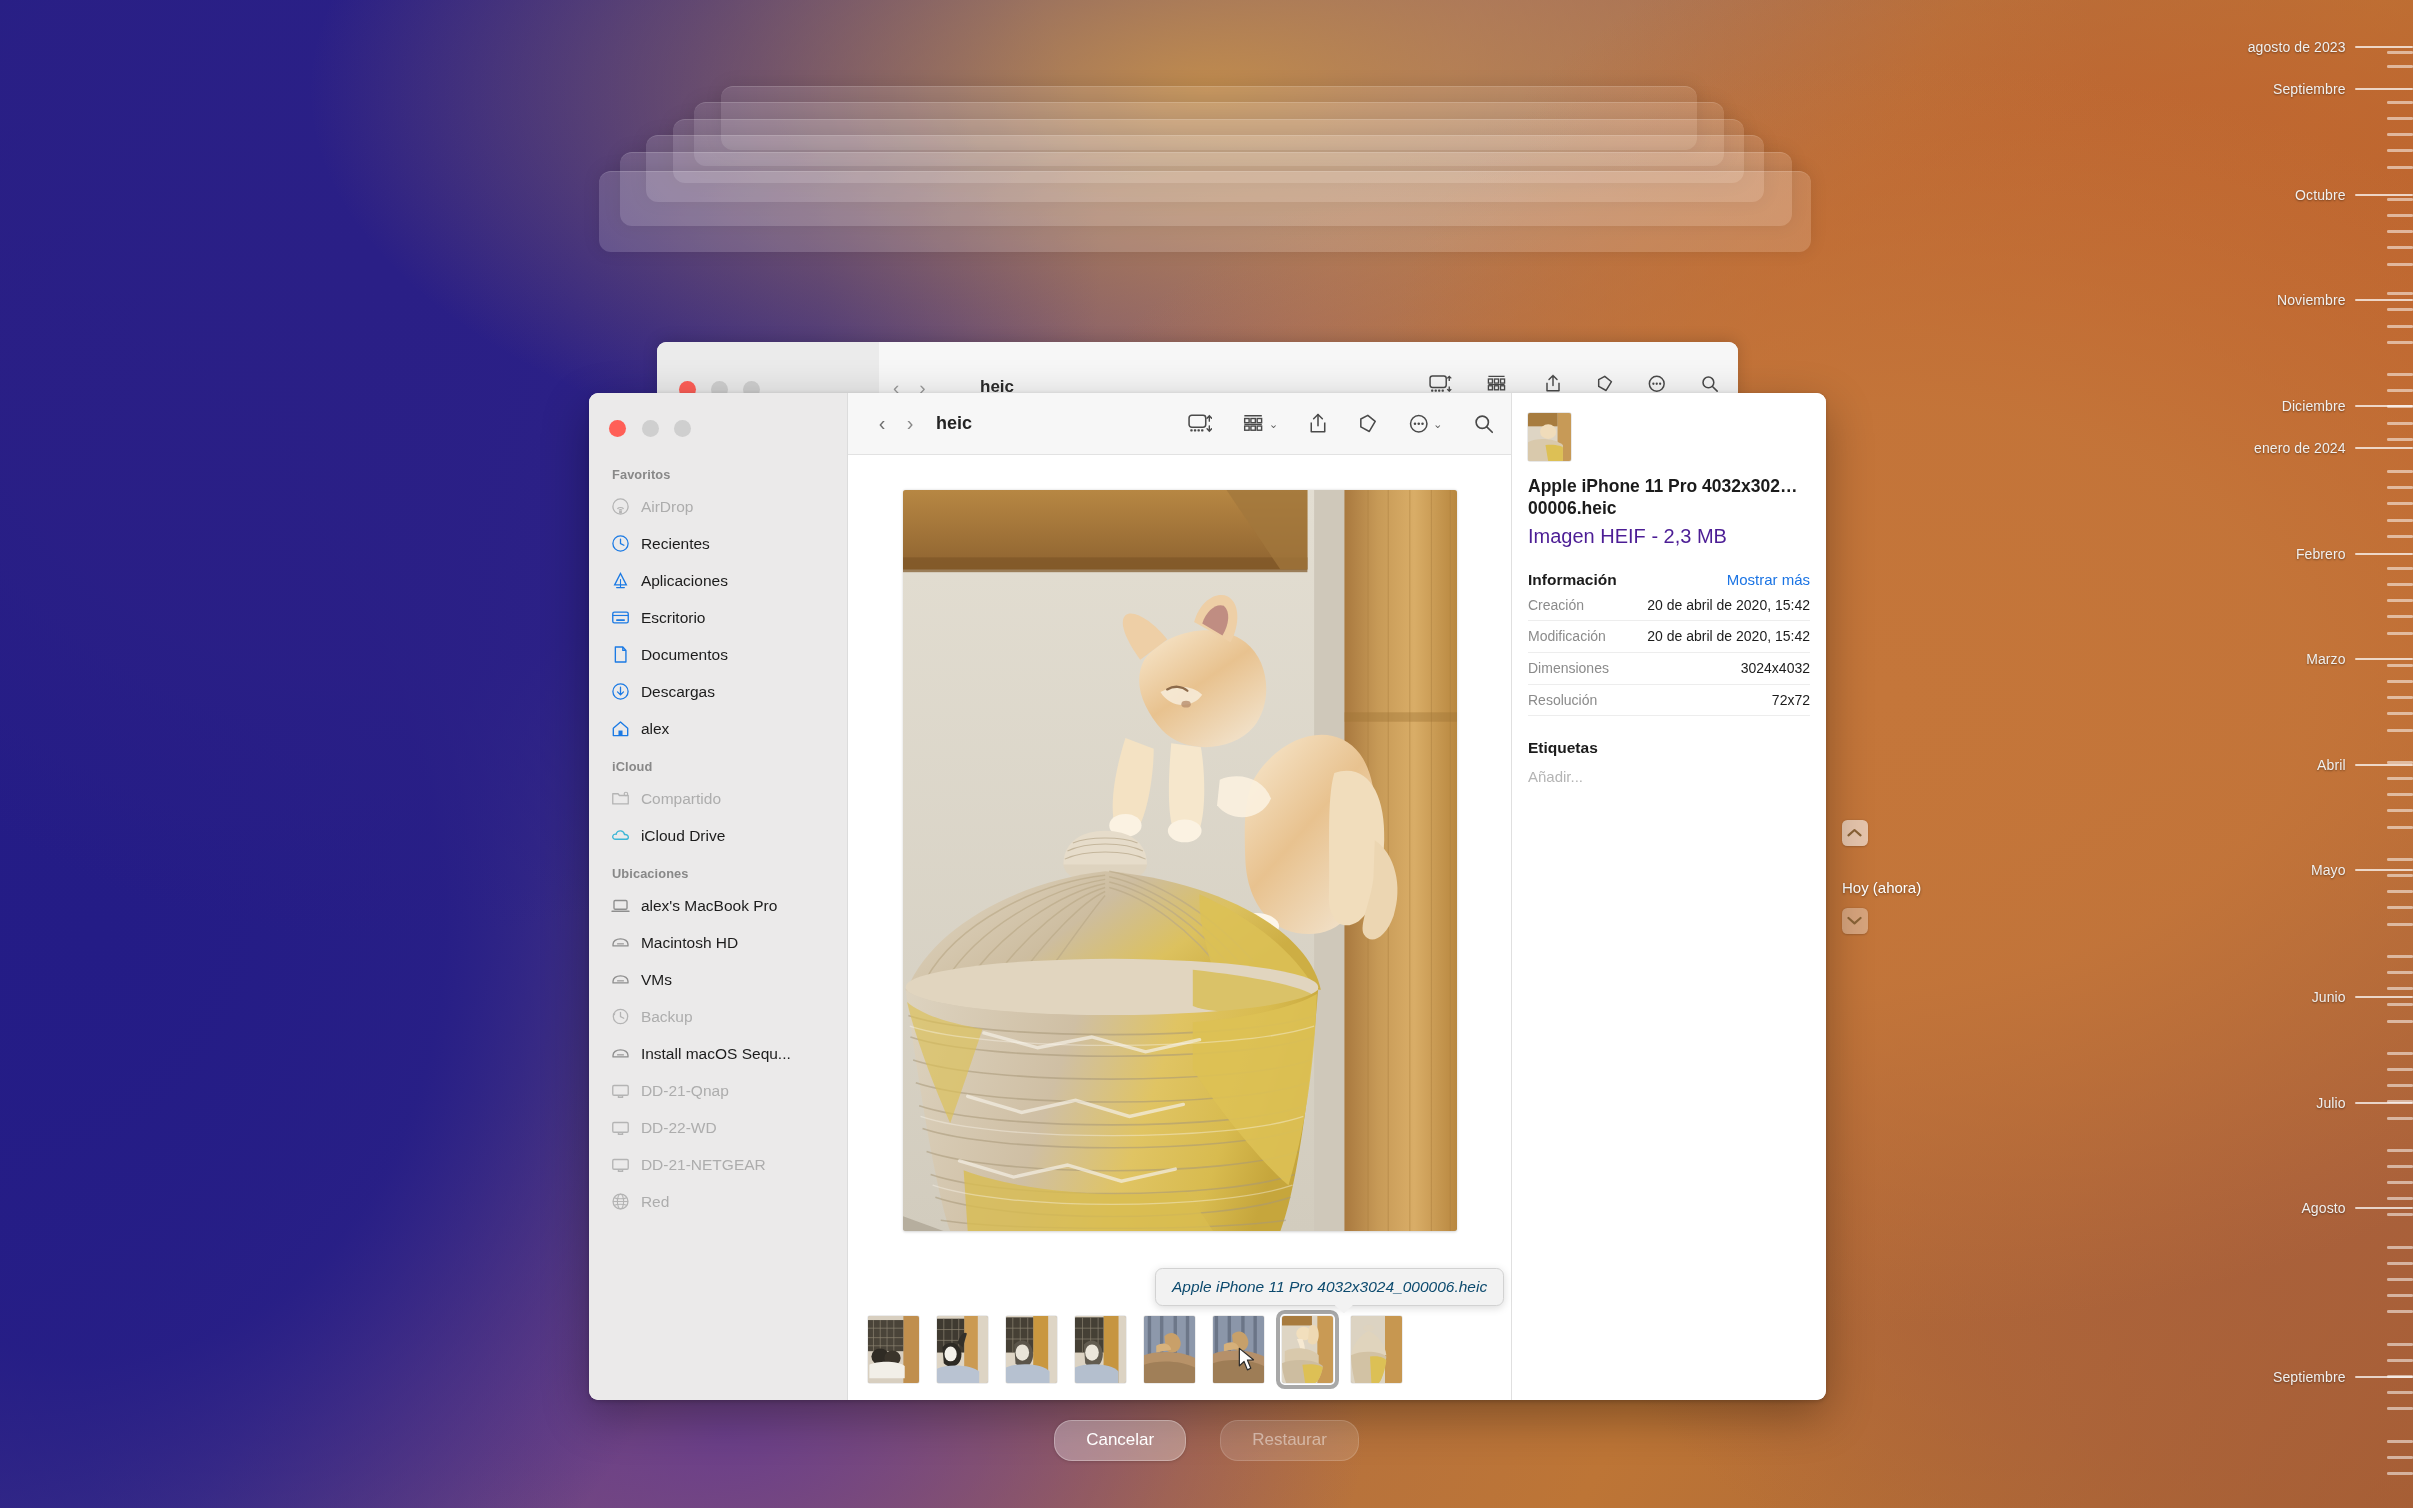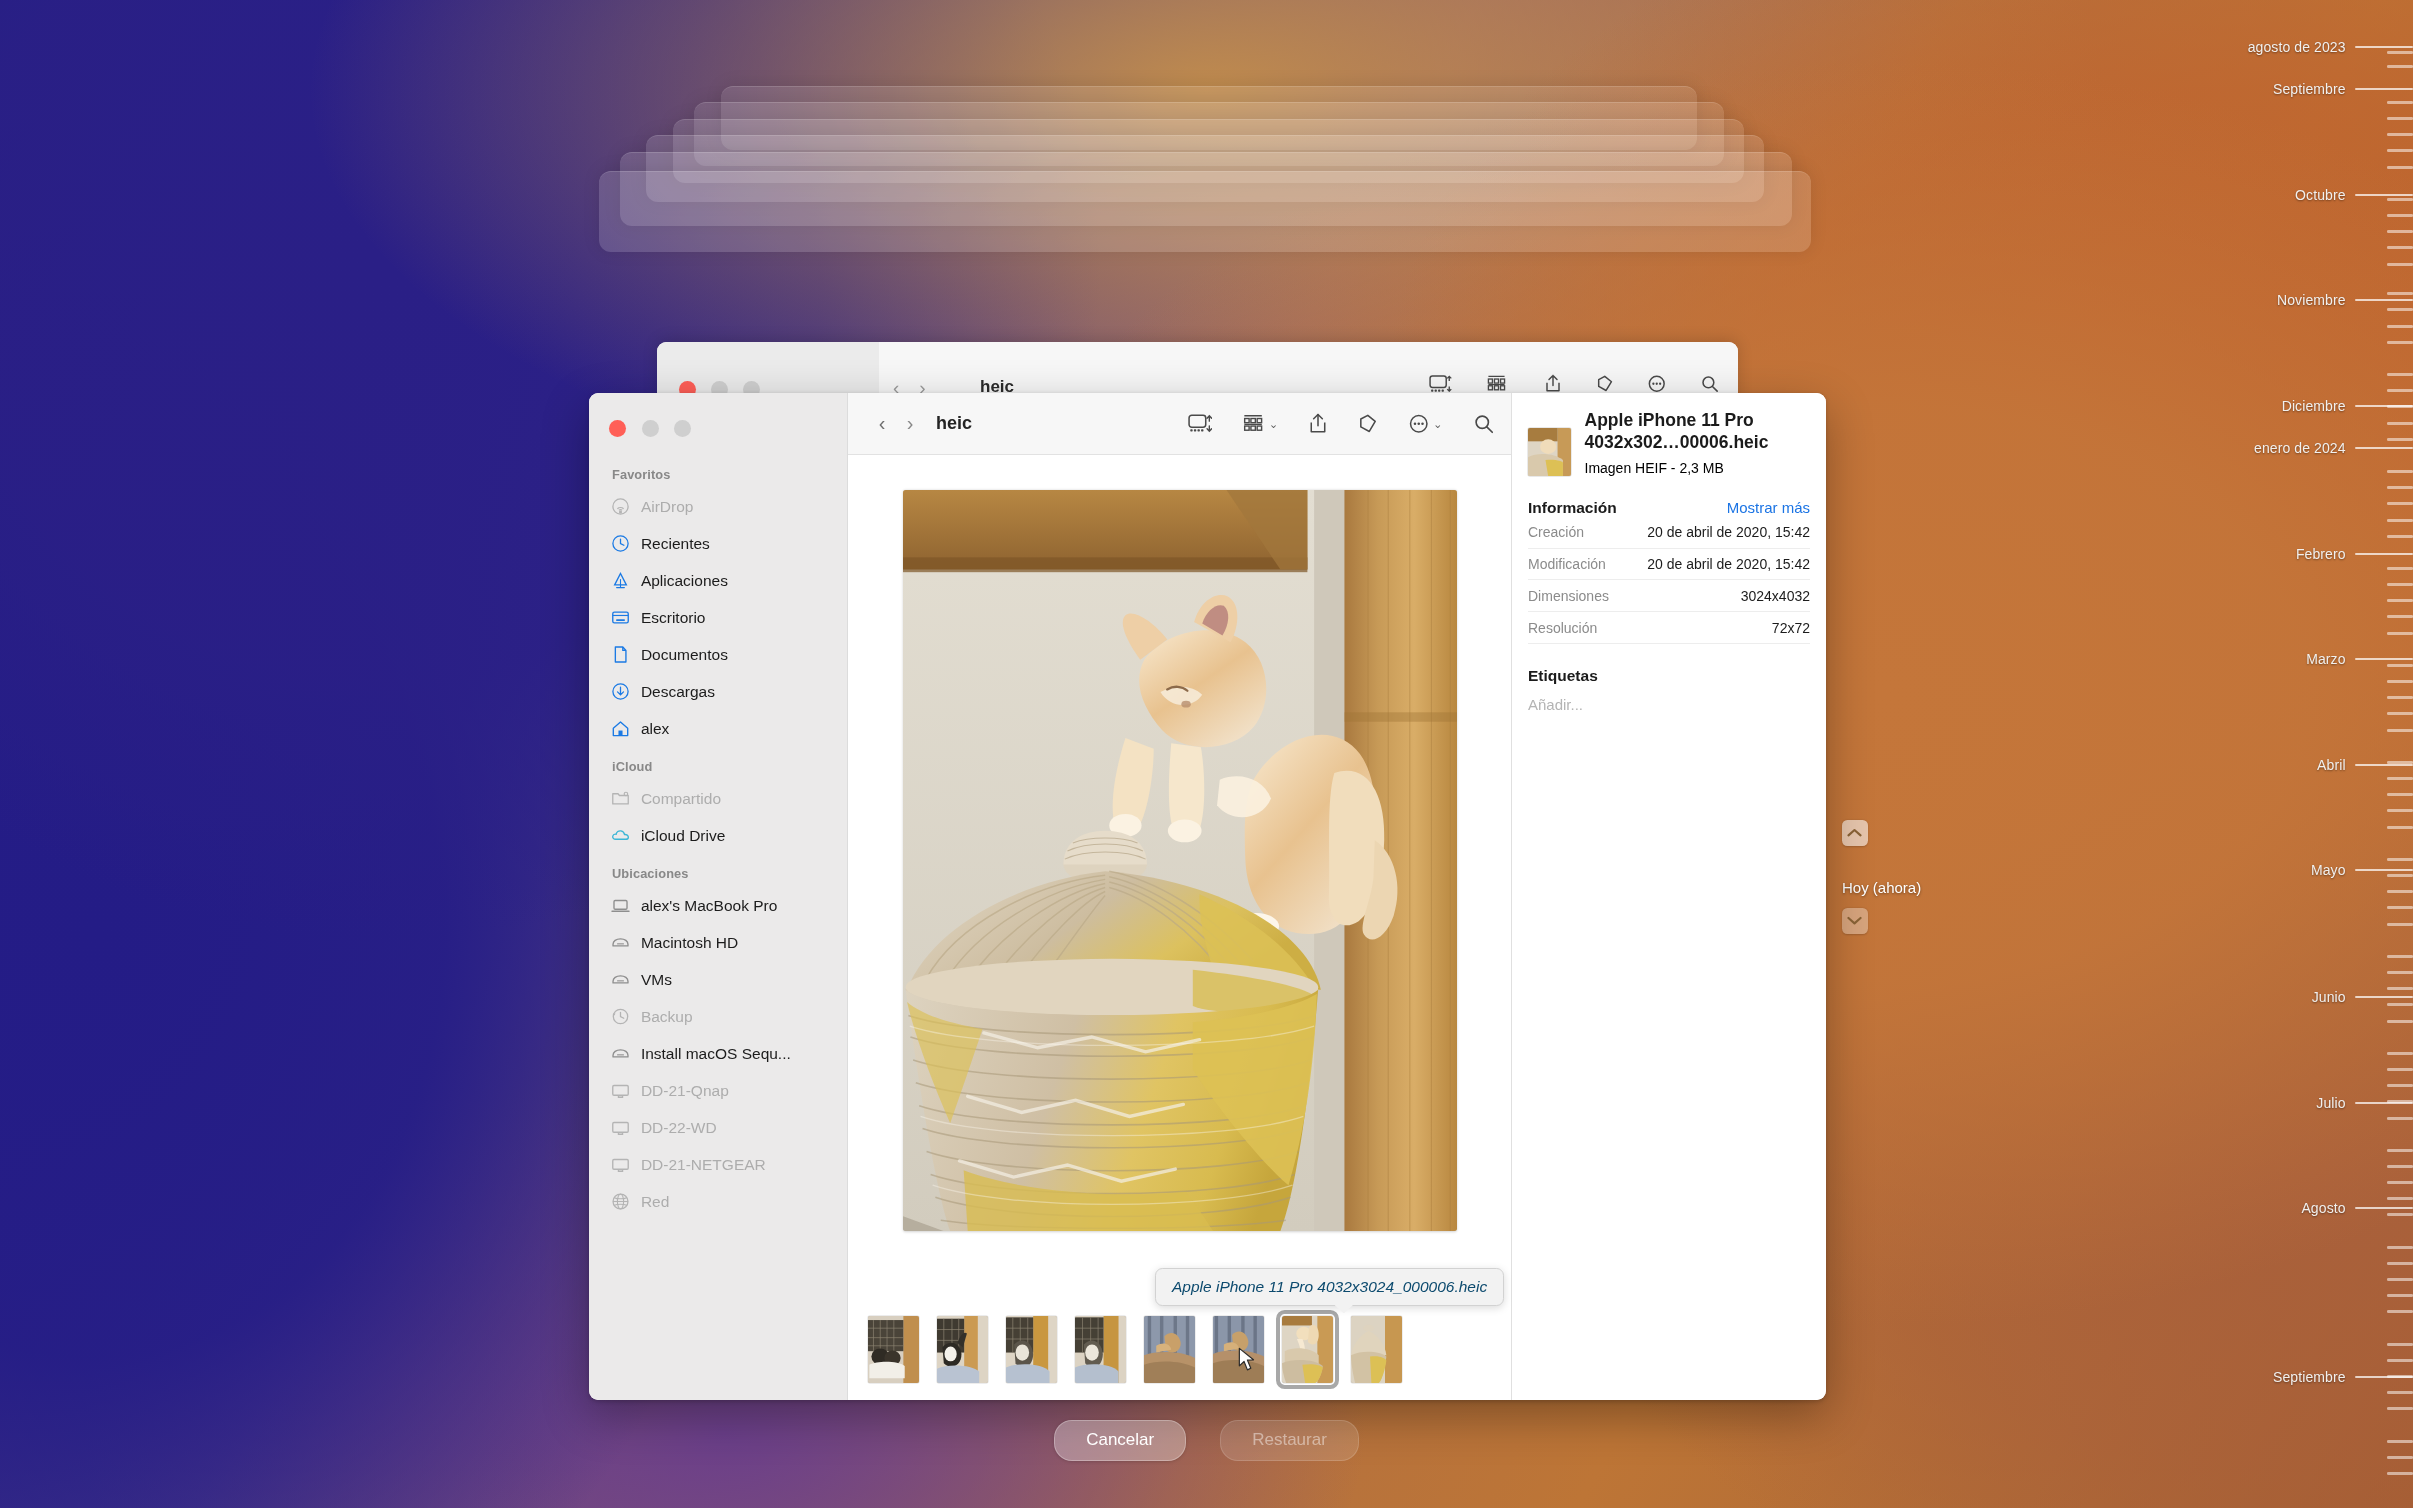--- a/index.html
+++ b/index.html
@@ -161,28 +161,28 @@
   .thumb.sel {
     outline:4.7px solid #a8a8a8; outline-offset:2px; border-radius:2.7px;
   }
   #cursor { position:absolute; left:1238px; top:1347px; z-index:40; }
 
   
   #info {
     width:315px; flex-shrink:0; background:#fff;
     border-left:0.7px solid #e0e0e0; padding:16px 16px 0 16px; overflow:hidden;
   }
-  #info-head { display:flex; gap:13.5px; align-items:flex-end; }
+  #info-head { display:flex; gap:13.5px; align-items:flex-start;flex-direction:column; }
   #info-thumb {
     width:43px; height:48px; border-radius:2px; overflow:hidden; flex-shrink:0;
     box-shadow:0 0 0 0.7px rgba(0,0,0,0.12); background:#c0b5a4; margin-top:4px;
   }
   #info-thumb svg { display:block; width:100%; height:100%; }
   #info-name { font-size:17.5px; font-weight:bold; color:#1b1b1b; line-height:1.26; }
-  #info-sub { font-size:14px; color:#000000; margin-top:6.7px; }
+  #info-sub { font-size:20px; color:#4c1d95; margin-top:6.7px; }
   .sec-row { display:flex; align-items:baseline; margin-top:23px; }
   .sec-title { font-size:15.5px; font-weight:bold; color:#1b1b1b; }
   .sec-link { margin-left:auto; font-size:15px; color:#1b74e4; }
   .meta-row {
     display:flex; align-items:baseline; padding:7.4px 0 7.4px;
     border-bottom:0.7px solid #ededed; gap:9.4px;
   }
   .meta-k { font-size:14px; color:#8b8b8b; white-space:nowrap; }
   .meta-v { margin-left:auto; font-size:14px; font-weight:normal; color:#1c1c1c; white-space:nowrap; }
   #tags-add { font-size:15px; color:#b4b4b4; margin-top:10.8px; }

